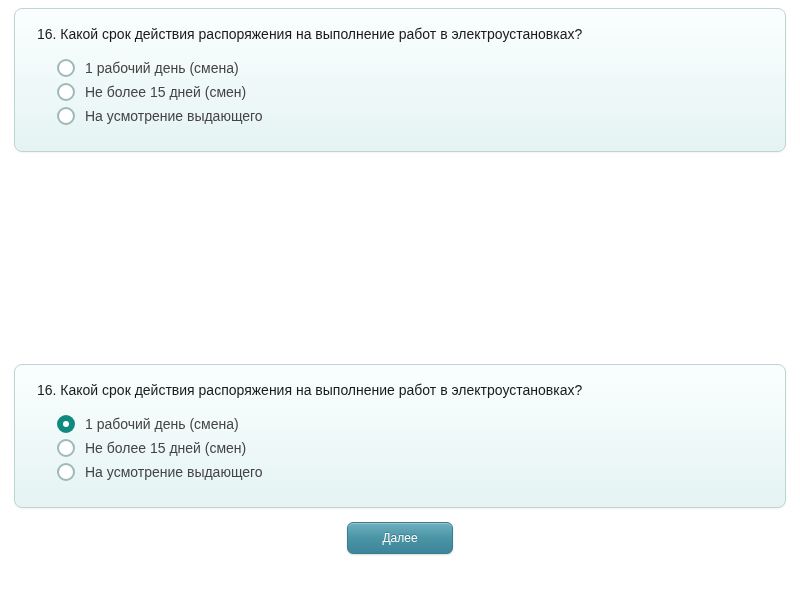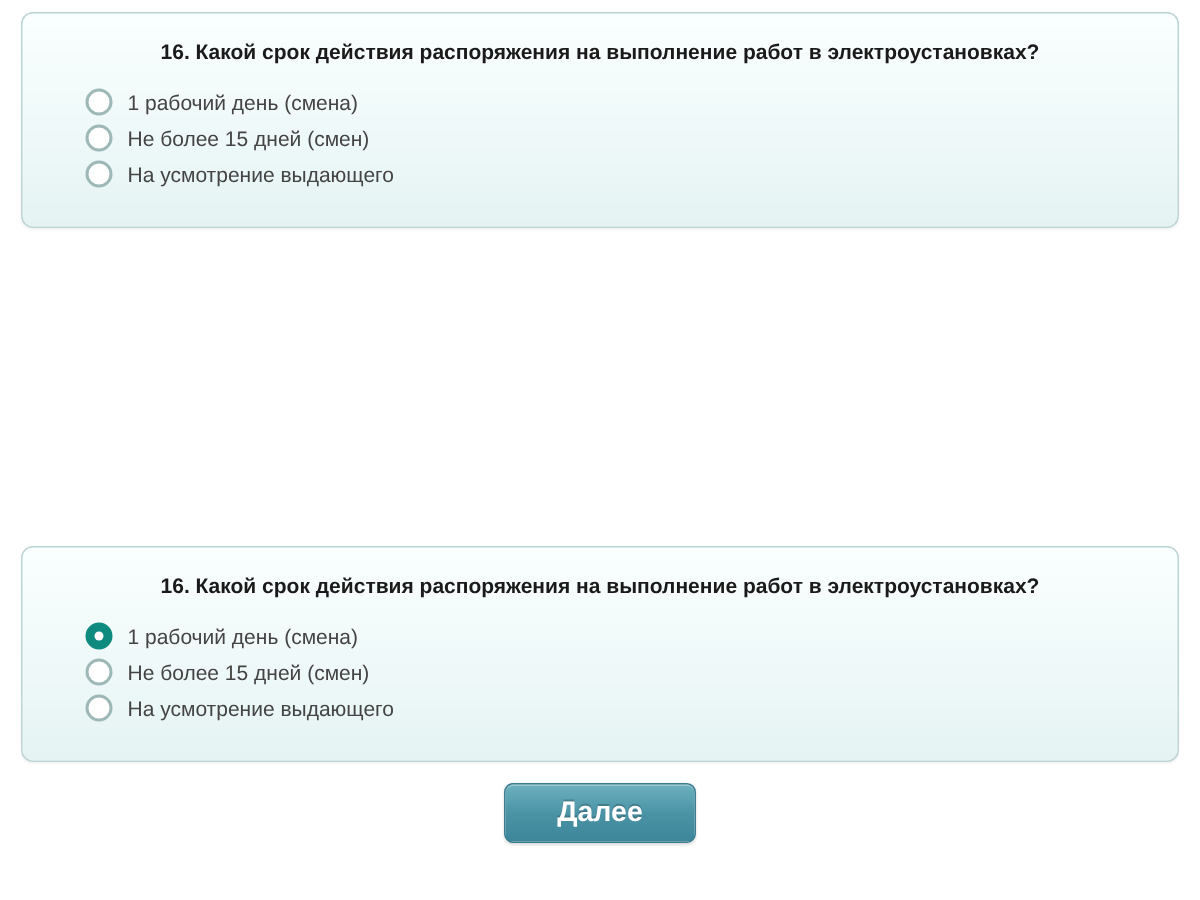--- a/index.html
+++ b/index.html
@@ -17,25 +17,24 @@
     .quiz-card {
       margin: 8px 14px 14px 14px;
       background: linear-gradient(to bottom, #fafefe 0%, #f0f9f9 50%, #e5f3f3 100%);
       border: 1px solid #bcd4d4;
       border-radius: 8px;
       padding: 16px 22px 20px 22px;
       box-shadow: 0 1px 2px rgba(0,0,0,0.05);
     }
     .question-text {
       font-size: 14px;
-      font-weight: bold;
+      font-weight: normal;
       color: #1a1a1a;
       margin-bottom: 14px;
       line-height: 1.4;
-      text-align: center;
     }
     .options {
       margin-left: 20px;
     }
     .option-row {
       display: flex;
       align-items: flex-end;
       margin-bottom: 6px;
       cursor: pointer;
     }
@@ -73,22 +72,22 @@
     .button-row {
       text-align: center;
       margin-top: 14px;
       margin-bottom: 14px;
     }
     .next-button {
       display: inline-block;
       padding: 8px 34px;
       background: linear-gradient(to bottom, #6eb0bf 0%, #4a94a6 50%, #3d8599 100%);
       color: #ffffff;
-      font-size: 19px;
-      font-weight: bold;
+      font-size: 12px;
+      font-weight: normal;
       border: 1px solid #3a7d90;
       border-radius: 6px;
       cursor: pointer;
       text-shadow: 0 -1px 0 rgba(0,0,0,0.2);
       box-shadow: inset 0 1px 0 rgba(255,255,255,0.3), 0 1px 2px rgba(0,0,0,0.15);
     }
   </style>
 </head>
 <body>
 

